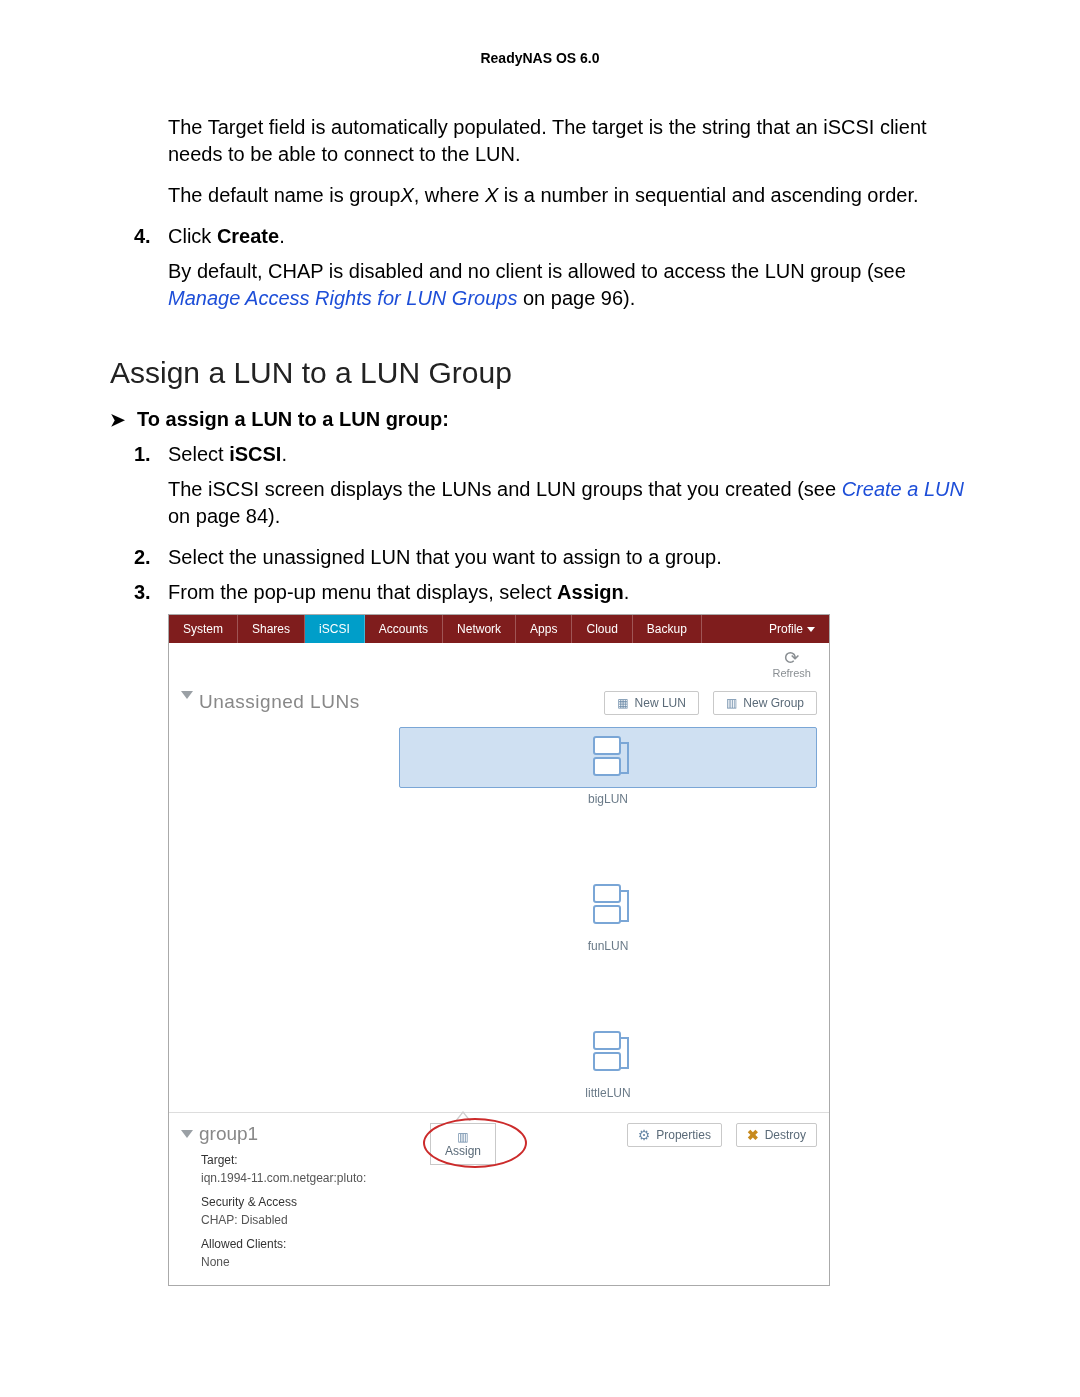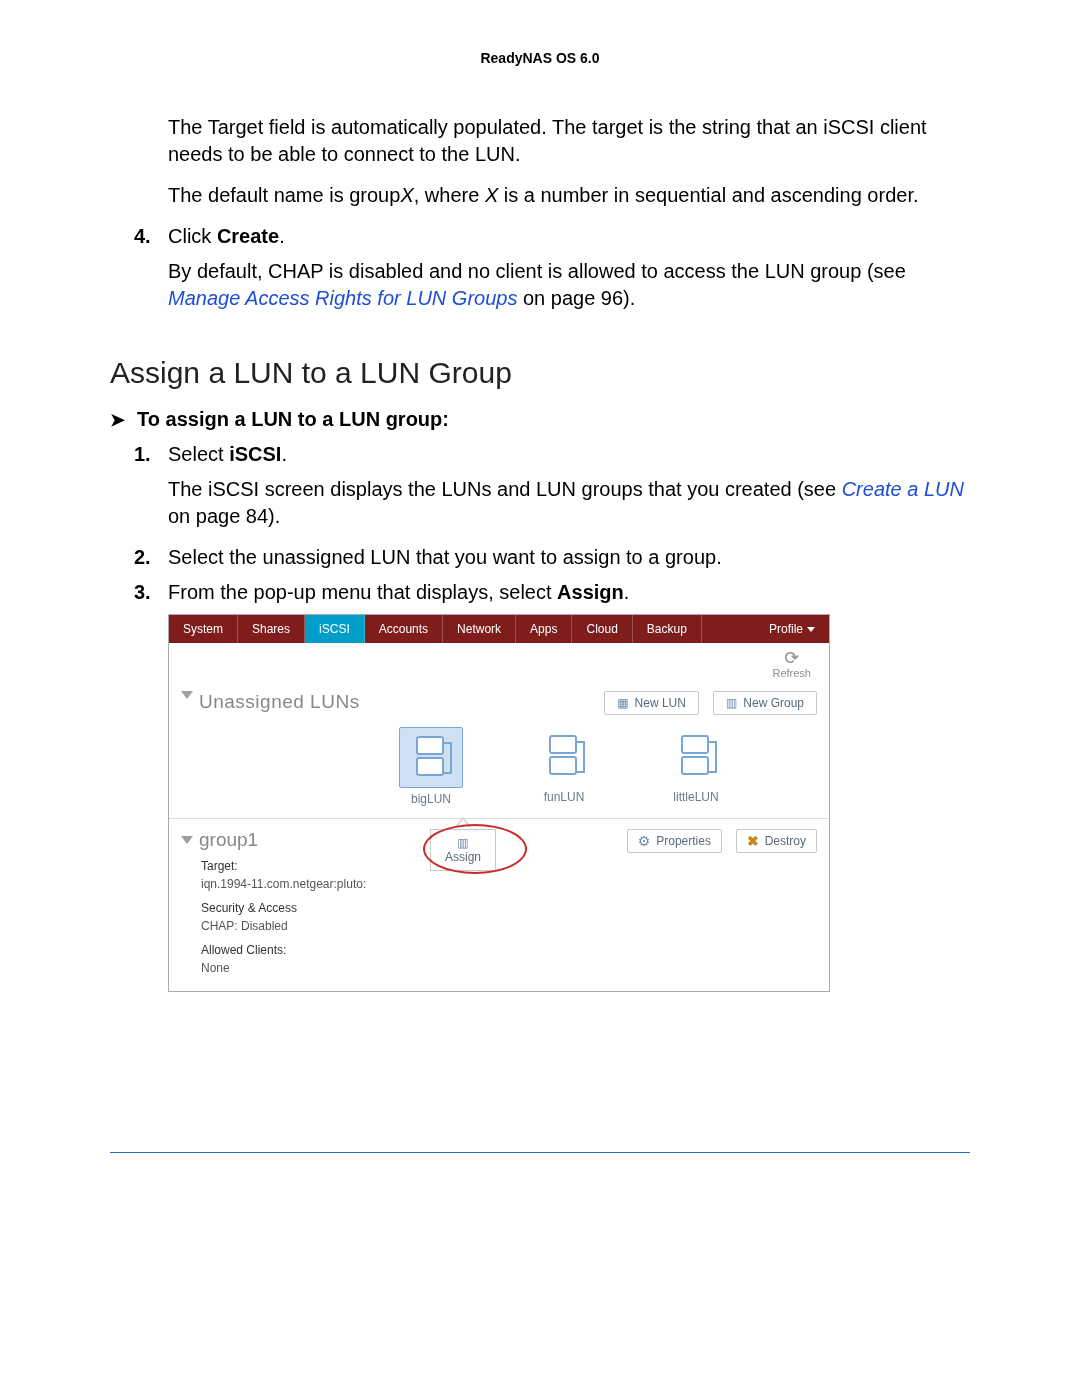--- a/index.html
+++ b/index.html
@@ -143,21 +143,21 @@
   }
   .section-title { font-size:19px; color:#888; letter-spacing:0.5px; }
   .row-right { margin-left:auto; display:flex; gap:14px; }
   .fig-btn {
     border:1px solid #c9c9c9; background:#fff; color:#5a6a78;
     font-size:12px; padding:4px 12px; display:flex; align-items:center; gap:6px;
     border-radius:2px;
   }
   .fig-btn.small { padding:3px 10px; }
   .lun-row {
-    display:flex; gap:70px; padding:6px 12px 10px 230px;
+    display:flex; gap:70px; padding:6px 12px 10px 230px;flex-direction:column;
   }
   .lun-item { text-align:center; font-size:12px; color:#6a7a88; }
   .lun-item.selected .lun-icon-wrap {
     background:#cfe0f2; border:1px solid #7aa6d6; padding:8px 16px; border-radius:2px;
   }
   .lun-icon-wrap { padding:8px 16px; }
   .lun-icon {
     display:inline-block; position:relative; width:30px; height:40px;
   }
   .lun-disk {

